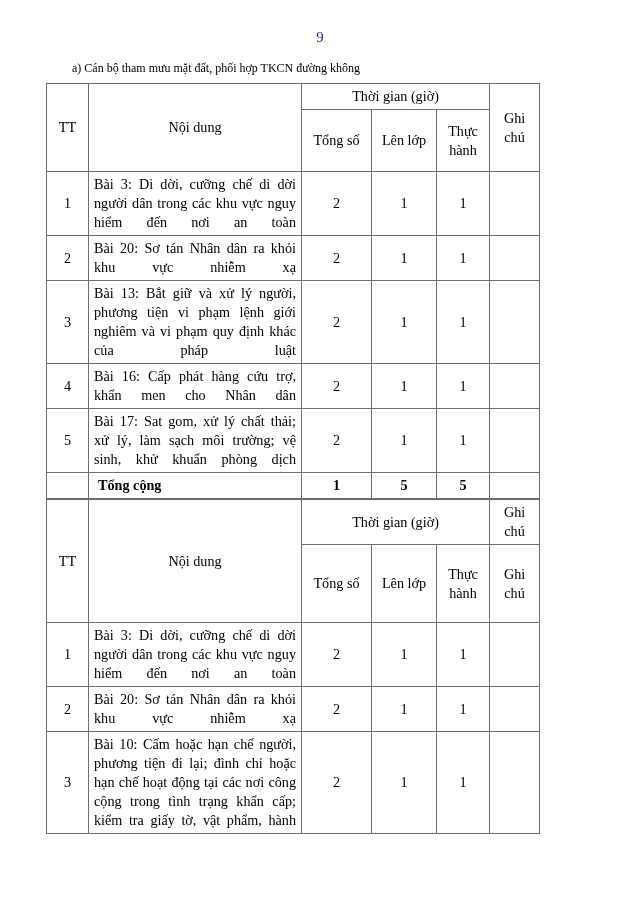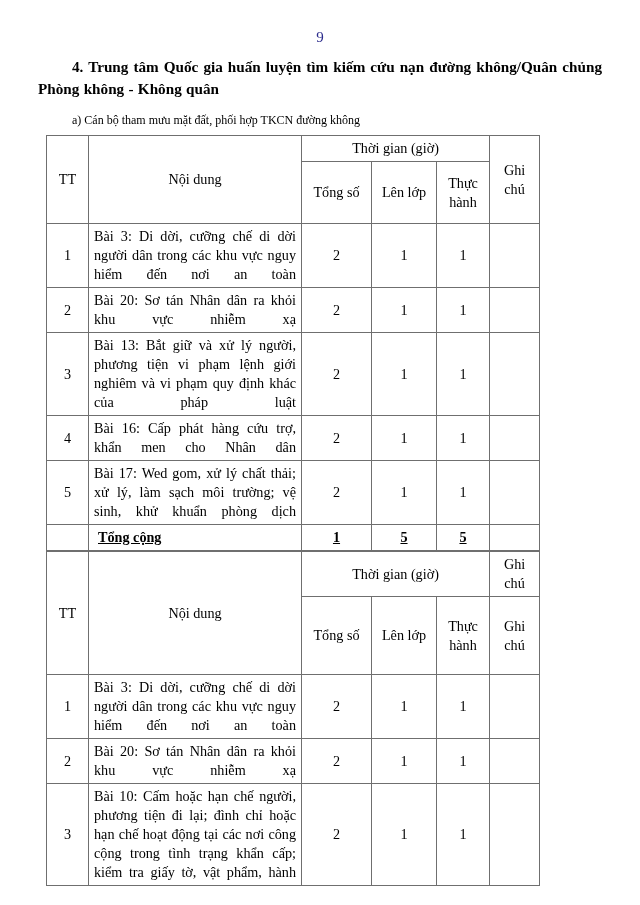--- a/index.html
+++ b/index.html
@@ -88,42 +88,40 @@
     text-align: center;
   }
   .col-tt    { width: 42px; }
   .col-noi   { width: 213px; }
   .col-tong  { width: 70px; }
   .col-len   { width: 65px; }
   .col-thuc  { width: 53px; }
   .col-ghi   { width: 50px; }
   tr.total-row td {
     font-weight: bold;
-    text-decoration: underline;
   }
   tr.total-row td.c-noi {
     text-align: left;
     text-align-last: left;
     padding-left: 9px;
   }
   .tbl1-head-tall { height: 62px; }
   .tbl2-head-tall { height: 78px; }
   .tbl-wrap { position: relative; }
   .clip-bottom {
     overflow: hidden;
   }
 </style>
 </head>
 <body>
 
 <div class="page">
 
   <div class="page-number">9</div>
 
-  <p class="section-heading">4. Trung tâm Quốc gia huấn luyện tìm kiếm cứu nạn đường không/Quân chủng Phòng không - Không quân</p>
 
   <p class="sub-heading">a) Cán bộ tham mưu mặt đất, phối hợp TKCN đường không</p>
 
   <div class="tbl-wrap">
     <table class="doc-table">
       <colgroup>
         <col class="col-tt">
           <col class="col-noi">
           <col class="col-tong">
         <col class="col-len">
@@ -171,21 +169,21 @@
         <tr>
           <td class="c-tt">4</td>
           <td class="c-noi">Bài 16: Cấp phát hàng cứu trợ, khẩn men cho Nhân dân</td>
           <td class="c-num">2</td>
           <td class="c-num">1</td>
           <td class="c-num">1</td>
           <td class="c-ghi"></td>
         </tr>
         <tr>
           <td class="c-tt">5</td>
-          <td class="c-noi">Bài 17: Wed gom, xử lý chất thải; xử lý, làm sạch môi trường; vệ sinh, khử khuẩn phòng dịch</td>
+          <td class="c-noi">Bài 17: Sat gom, xử lý chất thải; xử lý, làm sạch môi trường; vệ sinh, khử khuẩn phòng dịch</td>
           <td class="c-num">2</td>
           <td class="c-num">1</td>
           <td class="c-num">1</td>
           <td class="c-ghi"></td>
         </tr>
         <tr class="total-row">
           <td class="c-tt"></td>
           <td class="c-noi">Tổng cộng</td>
           <td class="c-num">1</td>
           <td class="c-num">5</td>

